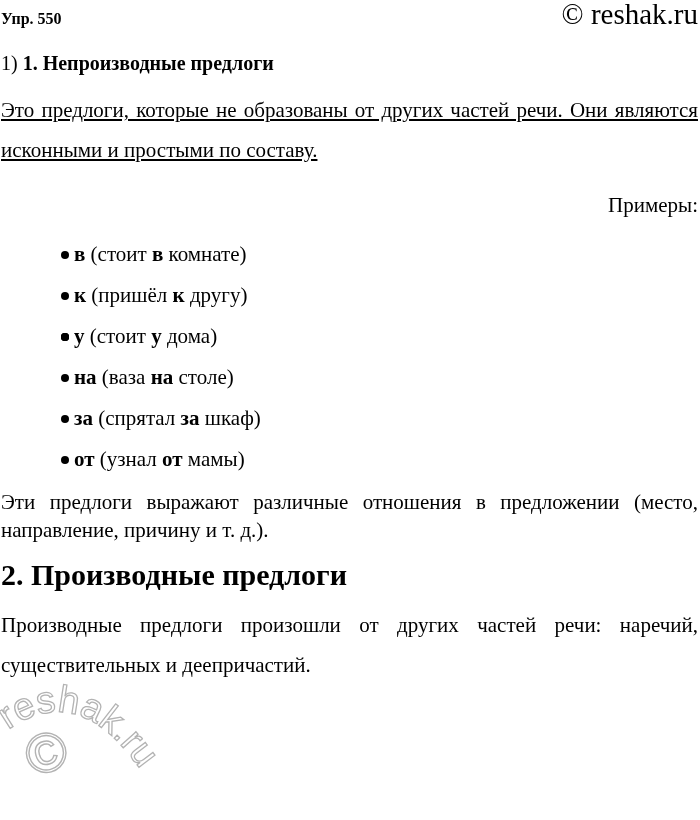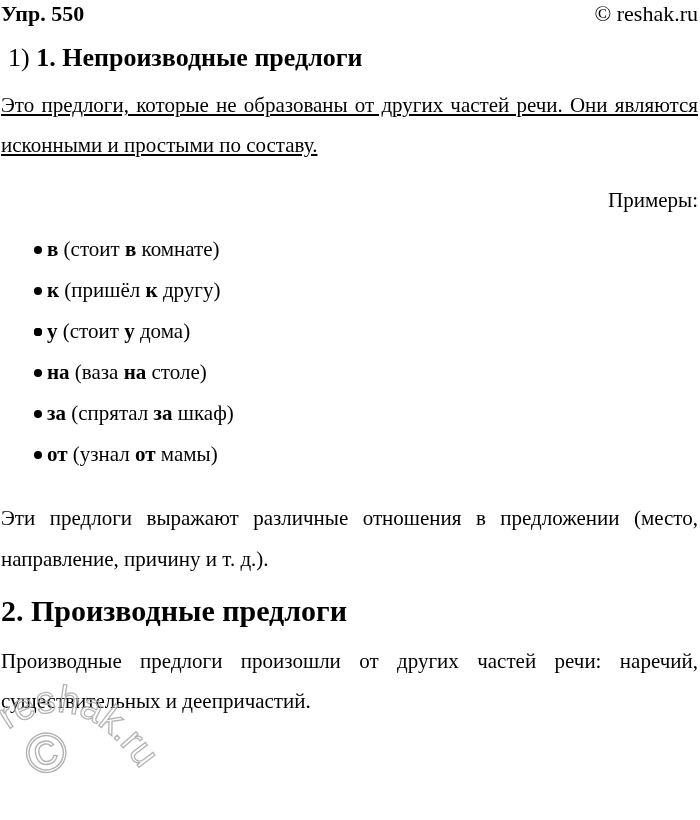--- a/index.html
+++ b/index.html
@@ -15,52 +15,53 @@
     box-sizing: border-box;
     padding: 0 2px 0 1px;
   }
   .header {
     display: flex;
     justify-content: space-between;
     align-items: baseline;
     margin-top: 2px;
     line-height: 24px;
   }
-  .doc-title { font-weight: bold; font-size: 22px; }
-  .copyright { font-size: 22px; }
+  .doc-title { font-weight: bold; font-size: 16px; }
+  .copyright { font-size: 29px; }
   .h1 {
-    margin: 12px 0 0 7px;
+    margin: 12px 0 0 0;
     line-height: 40px;
-    font-size: 26px;
+    font-size: 20px;
   }
   .h1 .h1-bold { font-weight: bold; }
   .para {
     margin: 0;
     line-height: 40px;
     text-align: justify;
   }
   .para.p1 { margin-top: 7px; text-decoration: underline; }
   .examples-label { margin: 15px 0 0 0; line-height: 40px; text-align: right; }
   .example-list { margin-top: 9px; }
   .li {
     position: relative;
     padding-left: 46px;
     line-height: 41px;
+    margin-left: 27px;
   }
   .dot {
     position: absolute;
     left: 33px;
     top: 17px;
     width: 8px;
     height: 8px;
     background: #000;
     border-radius: 50%;
   }
   .li .b { font-weight: bold; }
-  .para.p2 { margin-top: 23px; line-height: 41px; }
+  .para.p2 { margin-top: 8px; line-height: 28px; }
   .h2 {
     margin: 11px 0 0 0;
     line-height: 40px;
     font-weight: bold;
     font-size: 30px;
   }
   .para.p3 { margin-top: 10px; }
   .watermark {
     position: absolute;
     left: 0;

